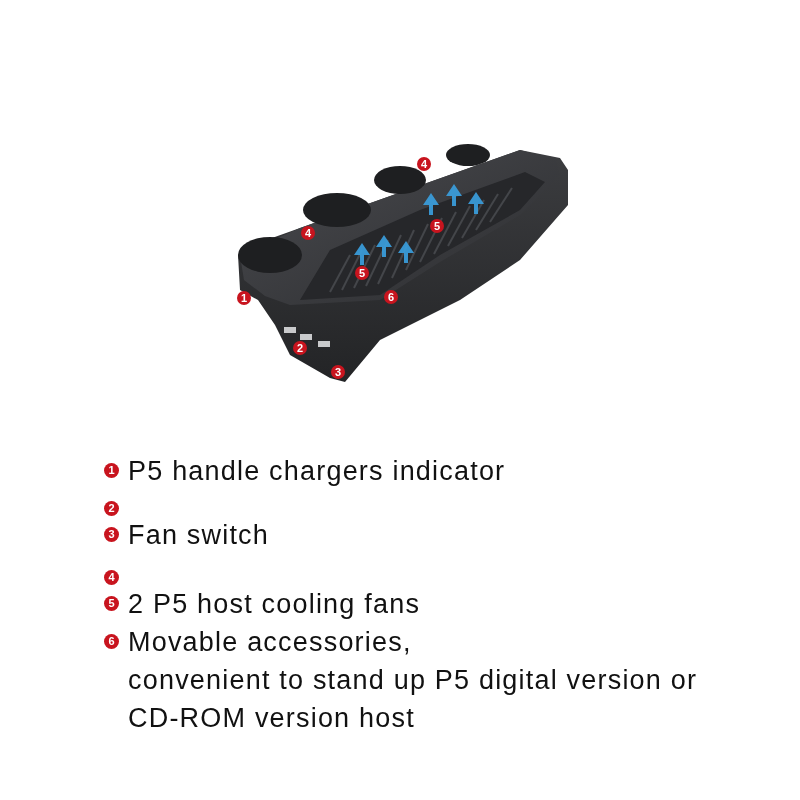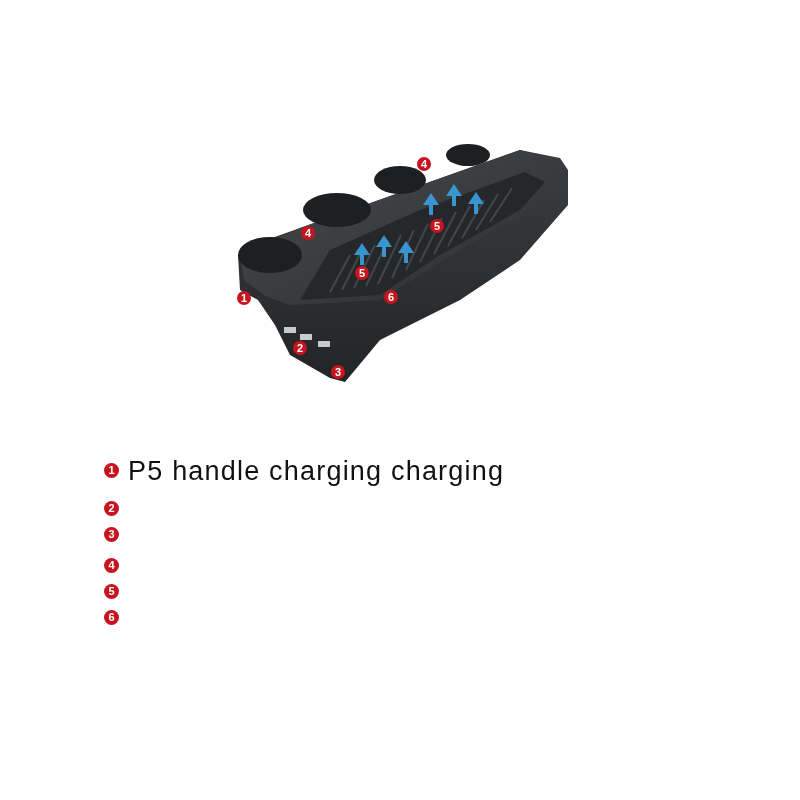--- a/index.html
+++ b/index.html
@@ -83,30 +83,35 @@
         <text x="437" y="230">5</text>
       <circle cx="391" cy="297" r="7" fill="#c8141e"></circle>
         <text x="391" y="301">6</text>
     </g>
   </svg>
 </div>
 
 <div class="features">
   <div class="feat">
     <span class="num">1</span>
-    <span class="txt">P5 handle charging charging</span>
+    <span class="txt">P5 handle chargers indicator</span>
   </div>
   <div class="feat">
     <span class="num">2</span>
   </div>
   <div class="feat">
     <span class="num">3</span>
+    <span class="txt">Fan switch</span>
   </div>
   <div class="feat f4">
     <span class="num">4</span>
   </div>
   <div class="feat">
     <span class="num">5</span>
+    <span class="txt">2 P5 host cooling fans</span>
   </div>
   <div class="feat">
     <span class="num">6</span>
+    <span class="txt">Movable accessories,
+convenient to stand up P5 digital version or
+CD-ROM version host</span>
   </div>
 </div>
 
 </body></html>

